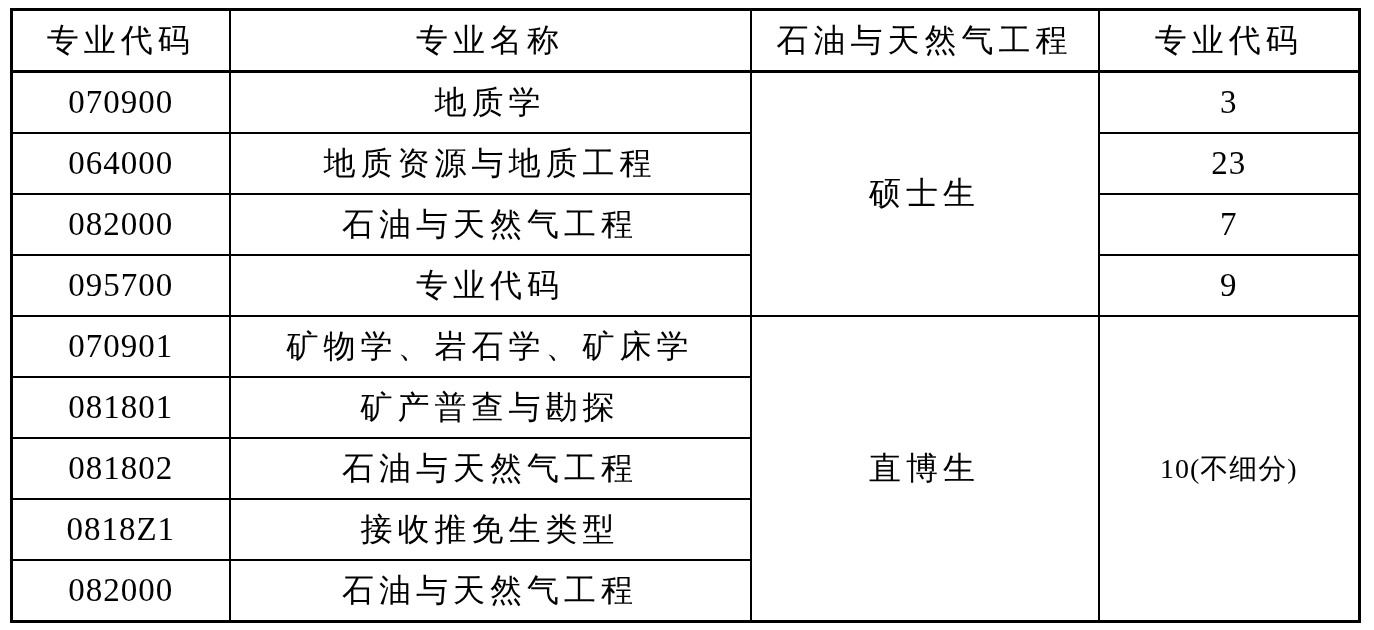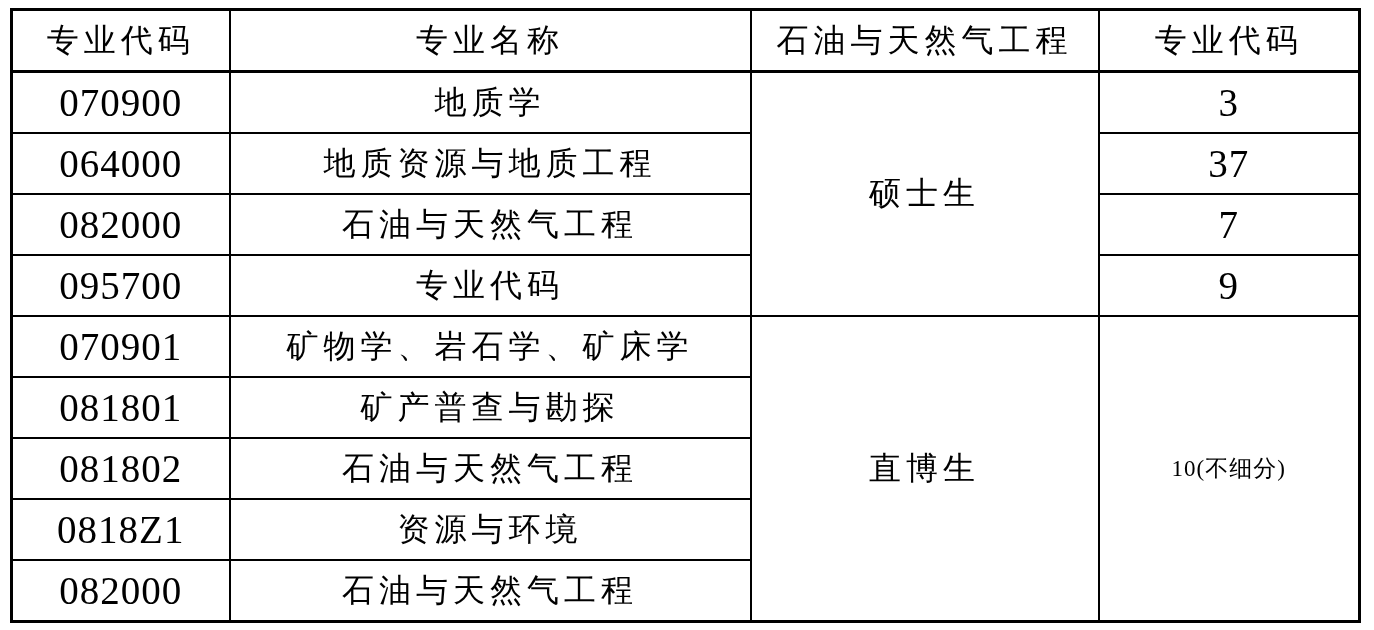--- a/index.html
+++ b/index.html
@@ -38,25 +38,25 @@
   }
   tr.header-row th {
     border-bottom: 3px solid #000000;
     font-weight: normal;
   }
   .cn {
     font-size: 32px;
     letter-spacing: 5px;
   }
   .num {
-    font-size: 39px;
+    font-size: 33px;
     letter-spacing: 1px;
   }
   .cn-num {
-    font-size: 23px;
+    font-size: 28px;
     letter-spacing: 1px;
   }
 </style>
 </head>
 <body>
 
 <div class="page">
   <table class="plan-table">
     <colgroup>
       <col style="width:218px">
@@ -75,21 +75,21 @@
     <tbody>
       <tr>
         <td class="num">070900</td>
         <td class="cn">地质学</td>
         <td class="cn" rowspan="4">硕士生</td>
         <td class="num">3</td>
       </tr>
       <tr>
         <td class="num">064000</td>
         <td class="cn">地质资源与地质工程</td>
-        <td class="num">37</td>
+        <td class="num">23</td>
       </tr>
       <tr>
         <td class="num">082000</td>
         <td class="cn">石油与天然气工程</td>
         <td class="num">7</td>
       </tr>
       <tr>
         <td class="num">095700</td>
         <td class="cn">专业代码</td>
         <td class="num">9</td>
@@ -103,21 +103,21 @@
       <tr>
         <td class="num">081801</td>
         <td class="cn">矿产普查与勘探</td>
       </tr>
       <tr>
         <td class="num">081802</td>
         <td class="cn">石油与天然气工程</td>
       </tr>
       <tr>
         <td class="num">0818Z1</td>
-        <td class="cn">资源与环境</td>
+        <td class="cn">接收推免生类型</td>
       </tr>
       <tr>
         <td class="num">082000</td>
         <td class="cn">石油与天然气工程</td>
       </tr>
     </tbody>
   </table>
 </div>
 
 </body></html>

